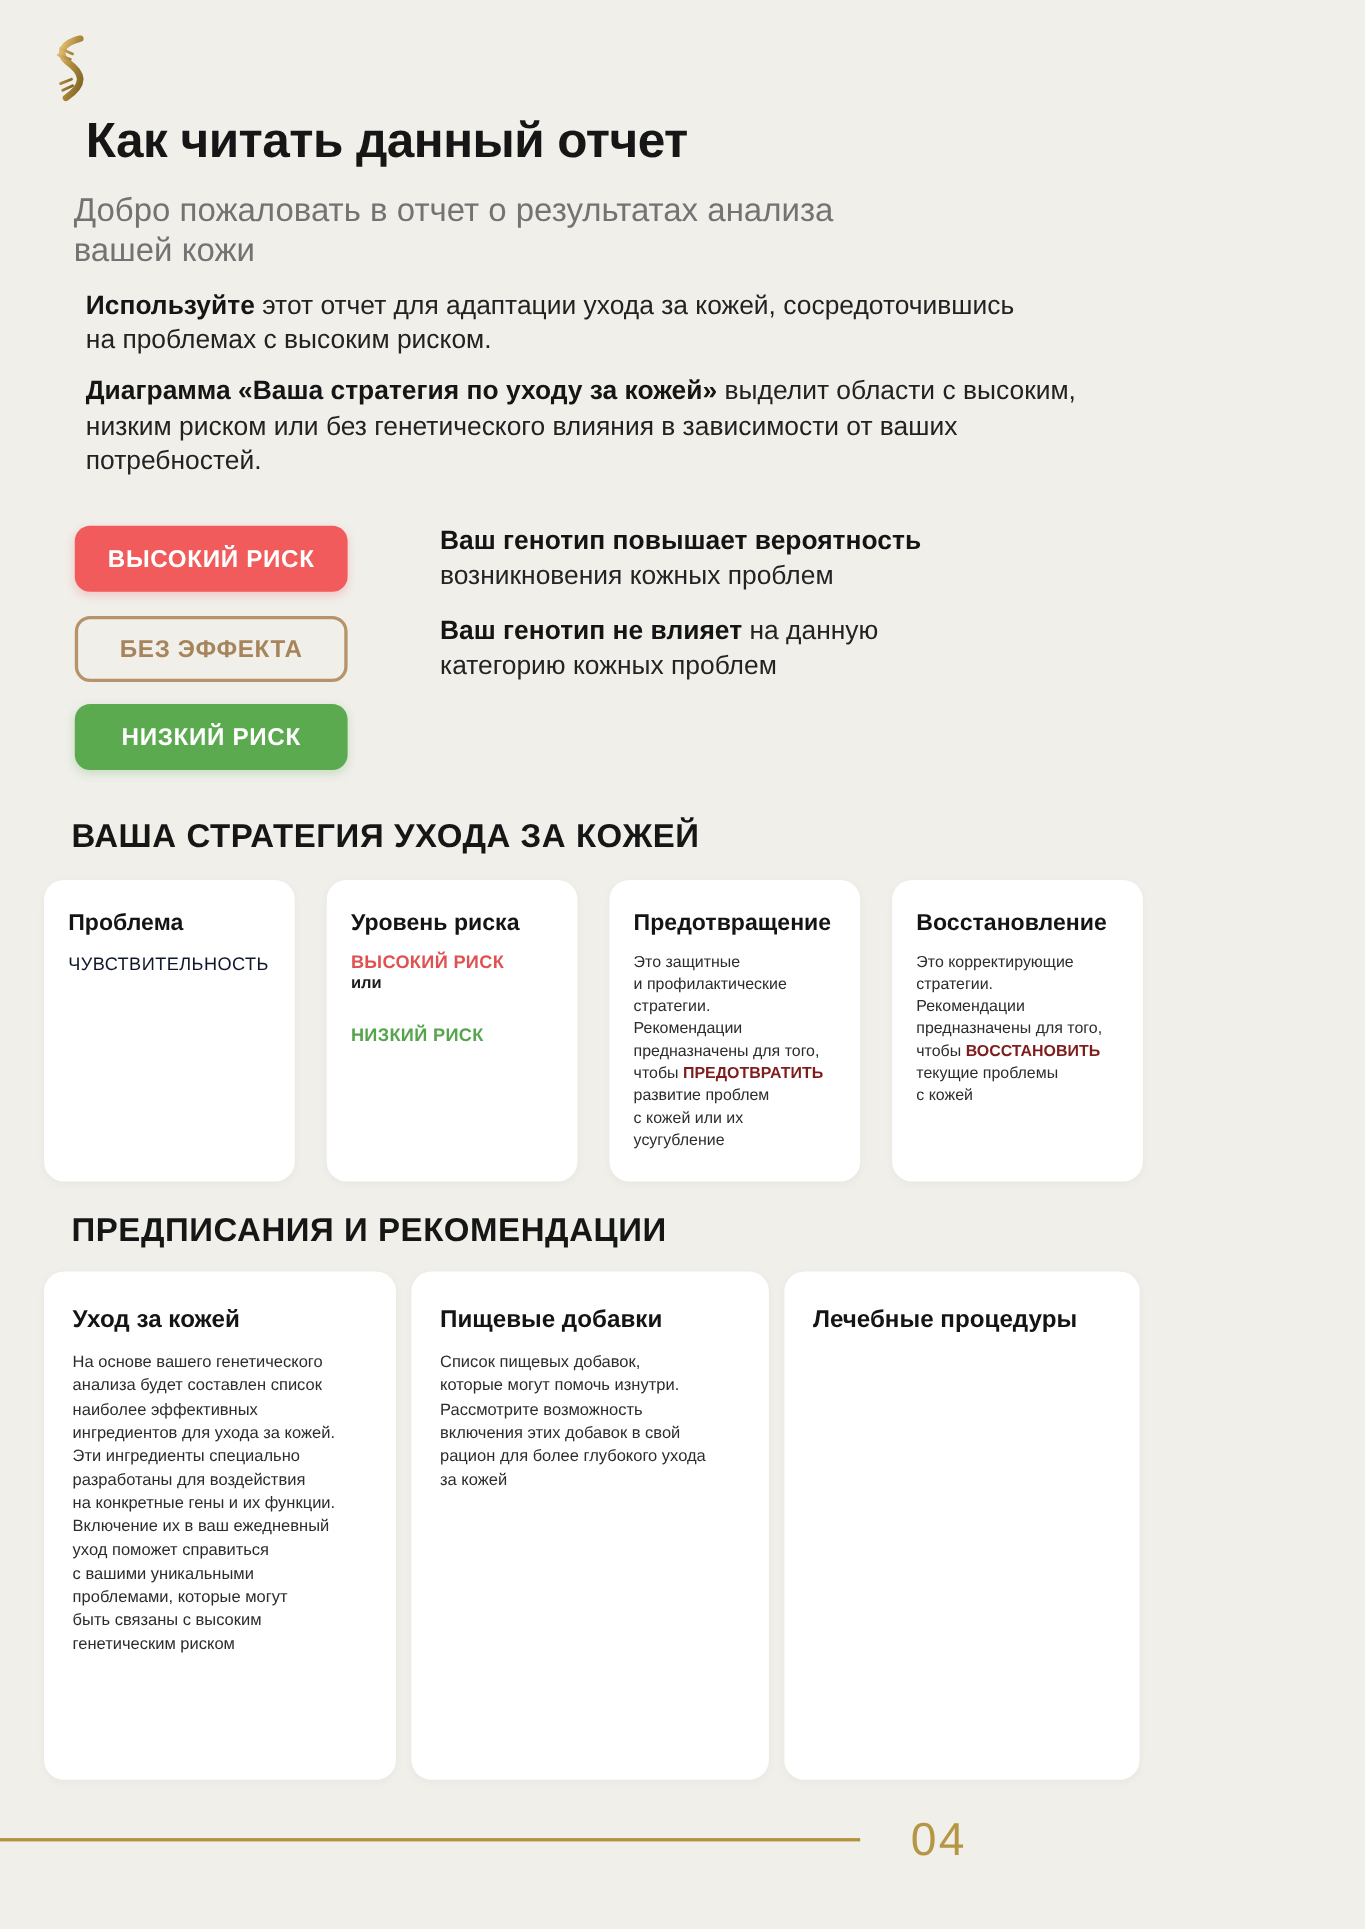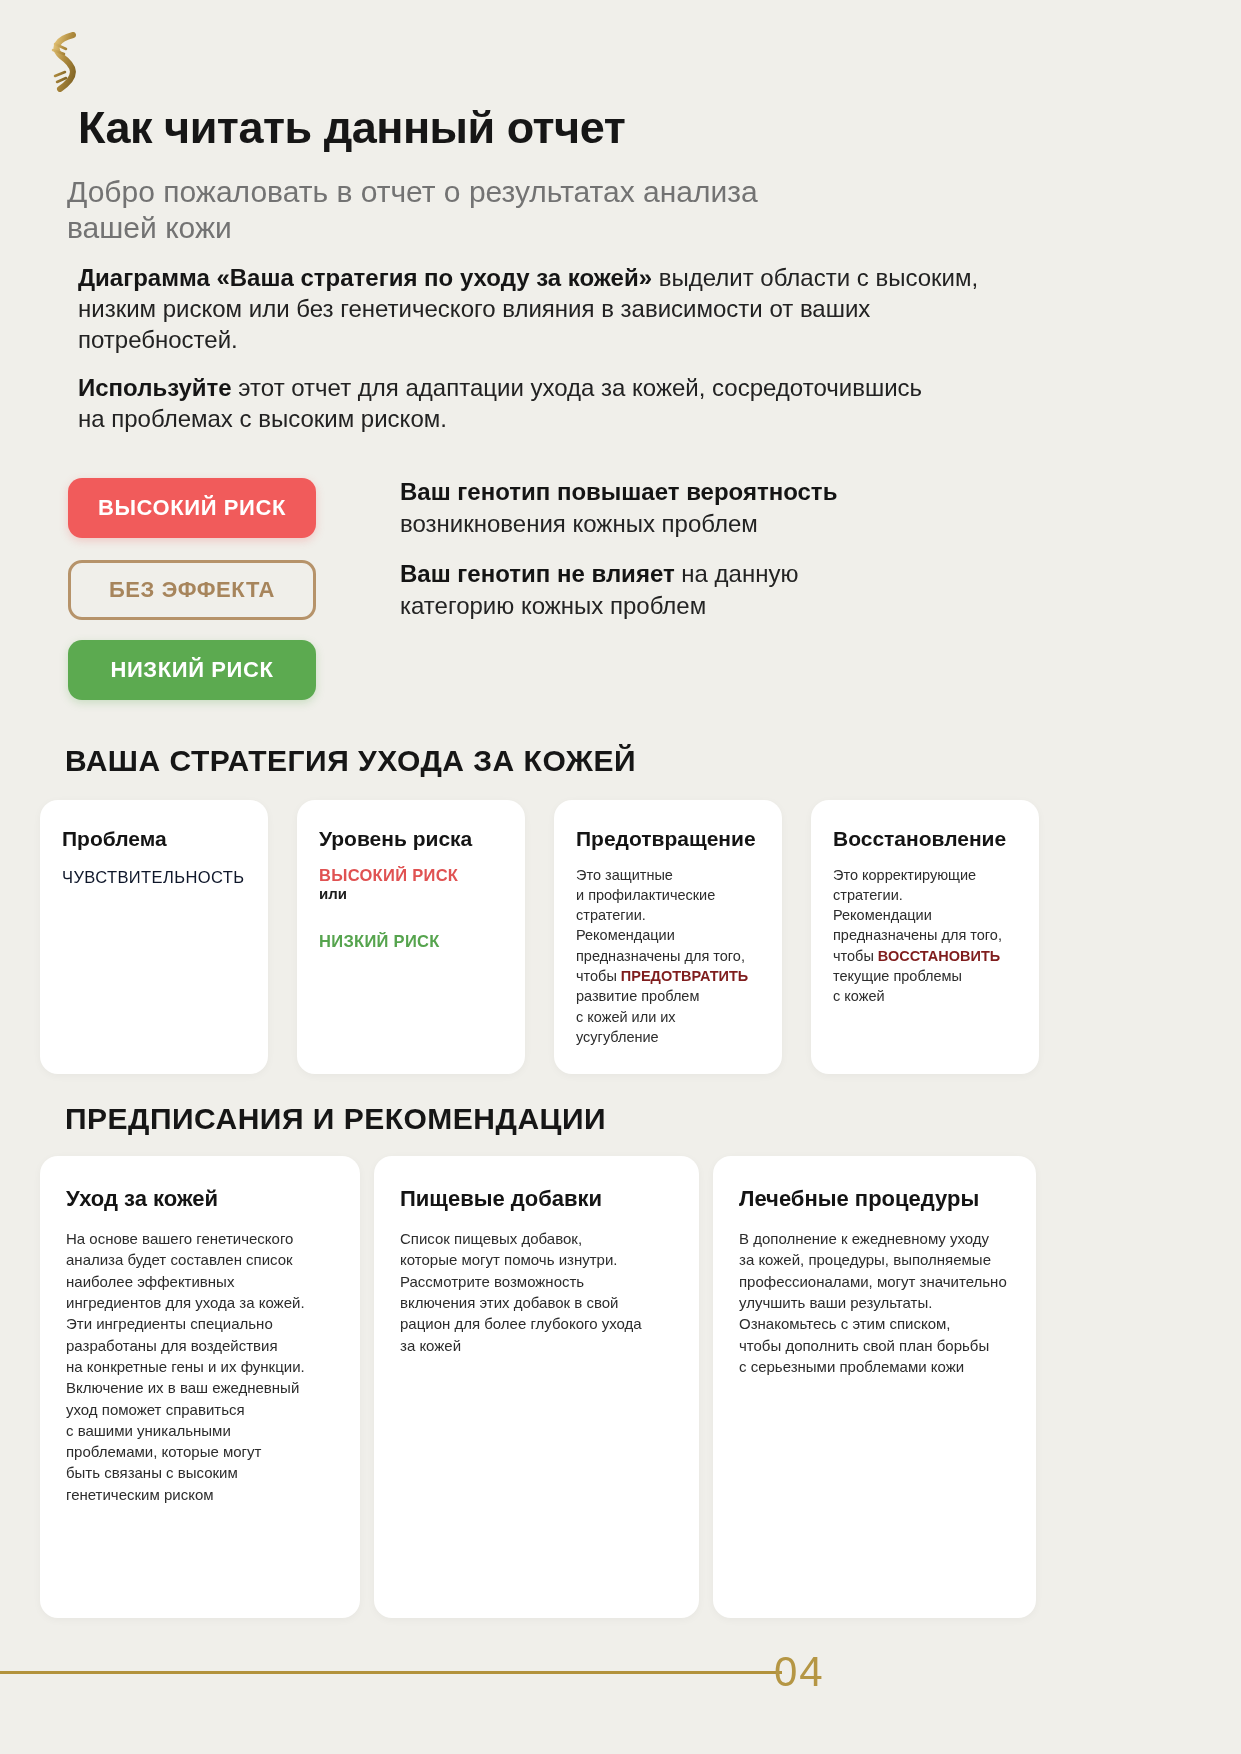--- a/index.html
+++ b/index.html
@@ -100,21 +100,21 @@
   .p-card h3 { font-size: 22px; font-weight: bold; color: #141414; }
   .p-card .body { margin-top: 16px; font-size: 15px; line-height: 1.42; color: #2c2c2c; }
 
   
   .footer-line {
     position: absolute; left: 0; top: 1671px;
     width: 782px; height: 3px;
     background: #b2923c;
   }
   .page-number {
-    position: absolute; left: 774px; top: 1648px;
+    position: absolute; left: 828px; top: 1648px;
     font-size: 42px; font-weight: 300;
     letter-spacing: 2px;
     color: #b59644;
   }
 </style>
 </head>
 <body>
 
 <div class="logo">
   <svg width="42" height="60" viewBox="0 0 42 60" aria-hidden="true">
@@ -128,25 +128,25 @@
     <path d="M28 3 C12 7 7 16 16 24 C30 34 34 44 15 57" stroke="url(#goldg)" stroke-width="6" fill="none" stroke-linecap="round"></path>
     <path d="M10 12 L21 17 M8 18 L19 22 M10 44 L20 40 M12 50 L21 46" stroke="url(#goldg)" stroke-width="2.5" fill="none" stroke-linecap="round"></path>
   </svg>
 </div>
 
 <h1 class="h1">Как читать данный отчет</h1>
 <h2 class="h2 pre">Добро пожаловать в отчет о результатах анализа
 вашей кожи</h2>
 
 <div class="intro">
+  <p class="para pre p3"><b>Используйте</b><span> этот отчет для адаптации ухода за кожей, сосредоточившись
+на проблемах с высоким риском.</span></p>
   <p class="para pre p2"><b>Диаграмма «Ваша стратегия по уходу за кожей»</b><span> выделит области с высоким,
 низким риском или без генетического влияния в зависимости от ваших
 потребностей.</span></p>
-  <p class="para pre p3"><b>Используйте</b><span> этот отчет для адаптации ухода за кожей, сосредоточившись
-на проблемах с высоким риском.</span></p>
 </div>
 
 <div class="legend">
   <div class="legend-row">
     <div class="badge badge-high">ВЫСОКИЙ РИСК</div>
     <div class="legend-desc pre"><b>Ваш генотип повышает вероятность</b><span>
 возникновения кожных проблем</span></div>
   </div>
   <div class="legend-row">
     <div class="badge badge-none">БЕЗ ЭФФЕКТА</div>
@@ -219,25 +219,18 @@
       <h3>Пищевые добавки</h3>
       <div class="body pre">Список пищевых добавок,
 которые могут помочь изнутри.
 Рассмотрите возможность
 включения этих добавок в свой
 рацион для более глубокого ухода
 за кожей</div>
     </div>
     <div class="card p-card">
       <h3>Лечебные процедуры</h3>
-      <div class="body pre">В дополнение к ежедневному уходу
-за кожей, процедуры, выполняемые
-профессионалами, могут значительно
-улучшить ваши результаты.
-Ознакомьтесь с этим списком,
-чтобы дополнить свой план борьбы
-с серьезными проблемами кожи</div>
     </div>
   </div>
 </div>
 
 <div class="footer-line"></div>
 <div class="page-number">04</div>
 
 </body></html>

